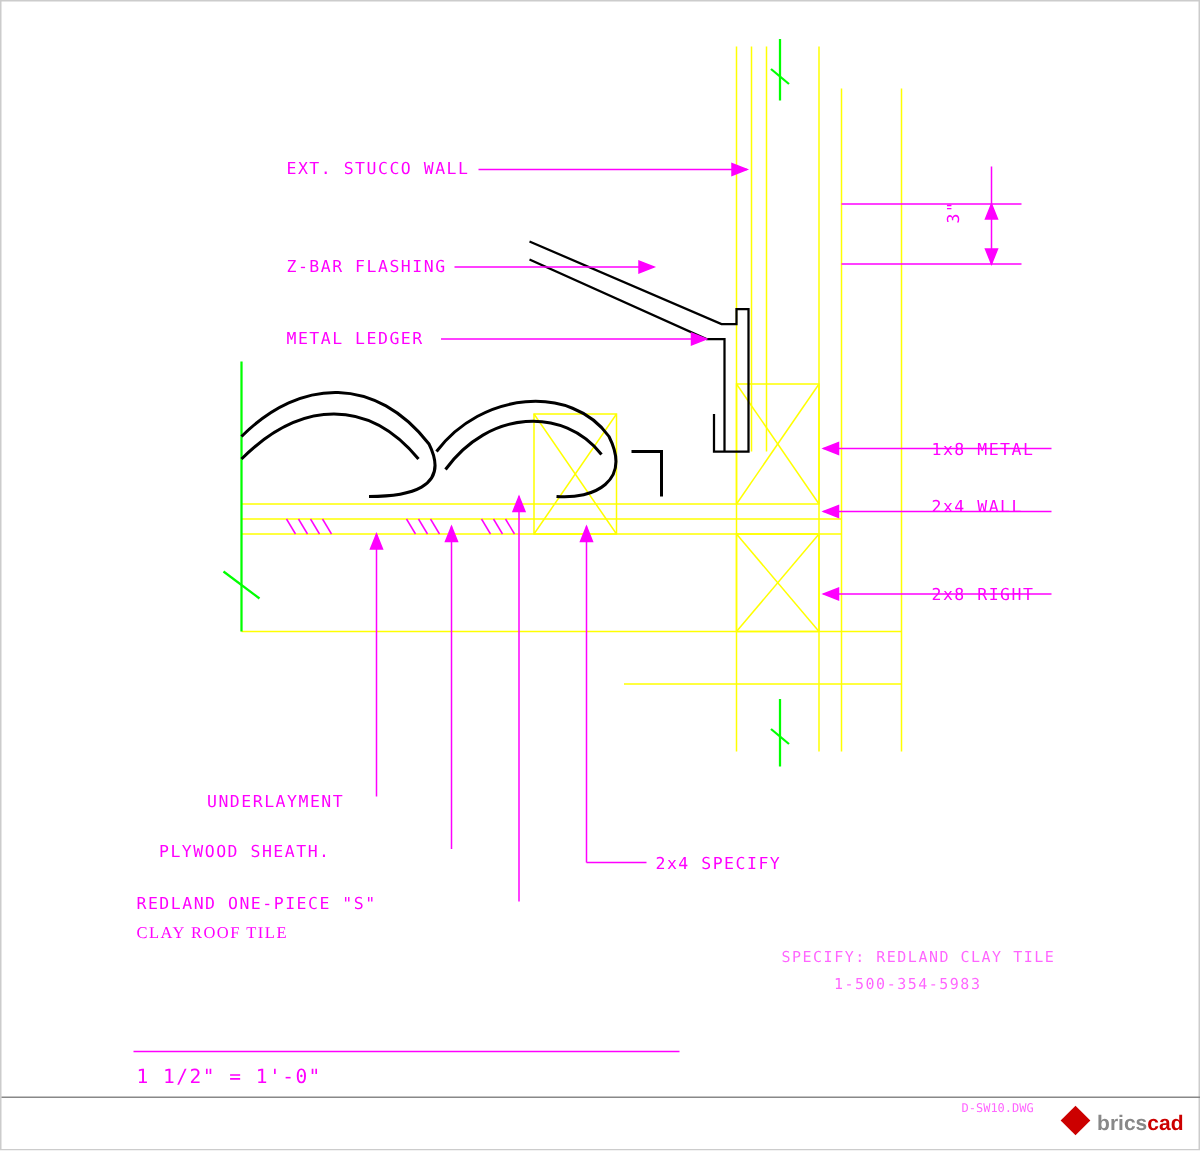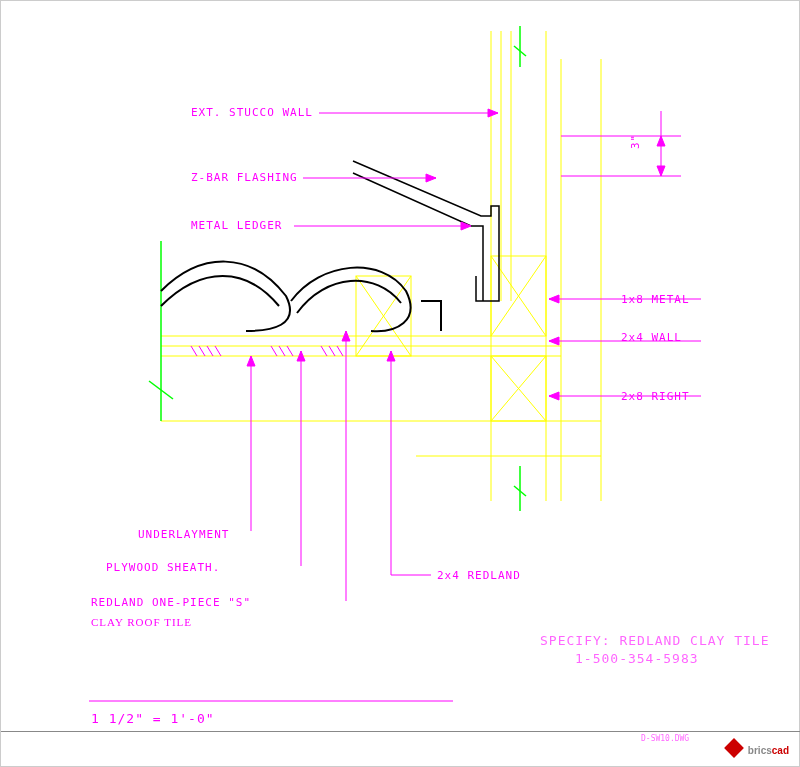--- a/index.html
+++ b/index.html
@@ -1,22 +1,22 @@
 <!DOCTYPE html>
 <html><head>
 <meta charset="utf-8">
 <style>
   * { box-sizing: border-box; margin: 0; padding: 0; }
   html, body { width: 800px; height: 767px; background: #fff; font-family: Arial, sans-serif; overflow: hidden; }
   .canvas { position: relative; width: 800px; height: 767px; border: 1px solid #ccc; background: #fff; padding-left: 18px; }
   .label { position: absolute; font-size: 11px; color: #ff00ff; letter-spacing: 1px; font-family: monospace; white-space: nowrap; }
   .title { position: absolute; font-size: 18px; color: #ff00ff; letter-spacing: 4px; font-family: monospace; opacity: 0.5; }
-  .spec { position: absolute; font-size: 13px; color: #ff00ff; font-family: monospace; opacity: 0.6; letter-spacing: 1px; margin-left: 19px; }
+  .spec { position: absolute; font-size: 10px; color: #ff00ff; font-family: monospace; opacity: 0.6; letter-spacing: 1px; }
   .small { font-size: 8px; color: #ff00ff; font-family: monospace; opacity: 0.6; margin-top: 24px; }
-  .brics { position: absolute; right: 10px; bottom: 10px; font-size: 10px; font-weight: bold; }
+  .brics { position: absolute; right: 10px; bottom: 10px; font-size: 14px; font-weight: bold; }
   .brics .b { color: #888; }
   .brics .c { color: #c00; }
   svg { position: absolute; top: 0; left: 0; }
 </style>
 </head>
 <body>
 <div class="canvas">
 
 <svg width="800" height="767">
 
@@ -125,21 +125,21 @@
   </g>
 </svg>
 
 <div class="label" style="left:190px; top:105px;">EXT. STUCCO WALL</div>
 <div class="label" style="left:190px; top:170px;text-align:right;">Z-BAR FLASHING</div>
 <div class="label" style="left:190px; top:218px;">METAL LEDGER</div>
 <div class="label" style="left:628px; top:148px; transform:rotate(-90deg); transform-origin:left top;">3"</div>
 <div class="label" style="left:620px; top:292px;">1x8 METAL</div>
 <div class="label" style="left:620px; top:330px;">2x4 WALL</div>
 <div class="label" style="left:620px; top:389px;">2x8 RIGHT</div>
-<div class="label" style="left:436px; top:568px;">2x4 REDLAND</div>
+<div class="label" style="left:436px; top:568px;">2x4 SPECIFY</div>
 <div class="label" style="left:90px; top:527px;margin-left:47px;">UNDERLAYMENT</div>
 <div class="label" style="left:105px; top:560px;text-align:center;">PLYWOOD SHEATH.</div>
 <div class="label" style="left:90px; top:595px;">REDLAND ONE-PIECE "S"</div>
 <div class="label" style="left:90px; top:615px;font-family:Liberation Serif, serif;">CLAY ROOF TILE</div>
 
 <div class="label" style="left:90px; top:710px; font-size:13px;">1 1/2" = 1'-0"</div>
 
 <div class="spec" style="left:520px; top:632px;">SPECIFY: REDLAND CLAY TILE</div>
 <div class="spec" style="left:555px; top:650px;">1-500-354-5983</div>
 <div class="small" style="position:absolute; left:640px; top:709px;">D-SW10.DWG</div>

